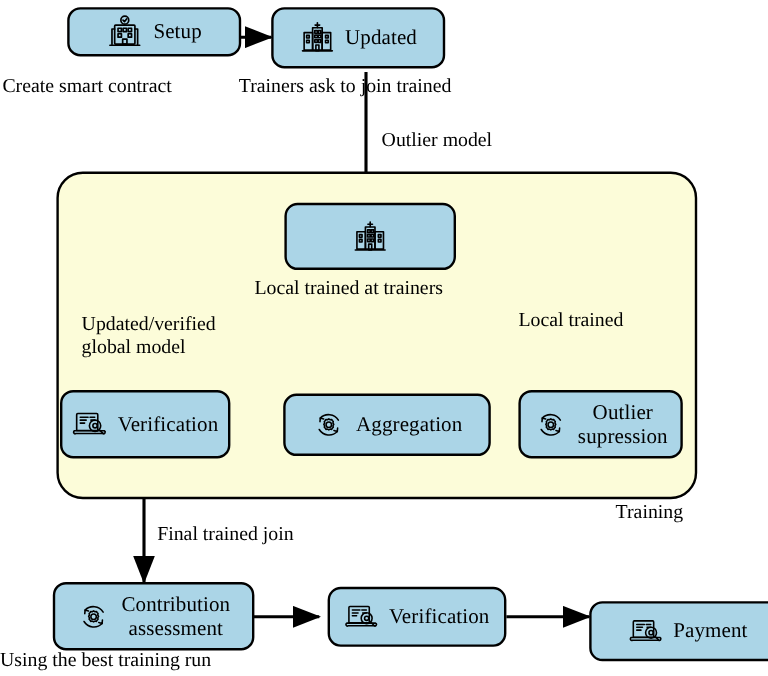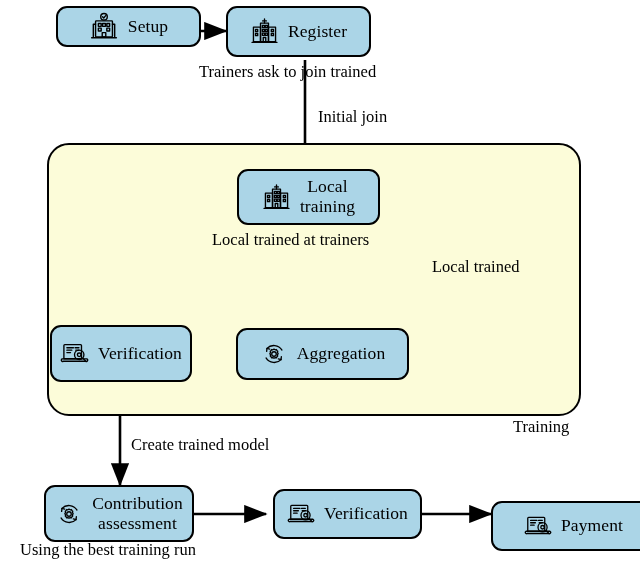--- a/index.html
+++ b/index.html
@@ -143,21 +143,21 @@
         <rect x="16.8" y="13.6" width="2.4" height="2.4"></rect>
         <rect x="13.6" y="17.8" width="2.4" height="2.4"></rect>
         <rect x="16.8" y="17.8" width="2.4" height="2.4"></rect>
         <rect x="6.1" y="13.8" width="2.4" height="2.4"></rect>
         <rect x="6.1" y="18.2" width="2.4" height="2.4"></rect>
         <rect x="23.5" y="13.8" width="2.4" height="2.4"></rect>
         <rect x="23.5" y="18.2" width="2.4" height="2.4"></rect>
         <path d="M14.6 22.6 h2.8 v5.2 h-2.8 z"></path>
       </svg>
     </span>
-    <span class="node-label">Register</span>
+    <span class="node-label">Updated</span>
   </div>
 
   <div class="node" style="left:237px; top:169px; width:143px; height:56px;">
     <span class="icon">
       <svg width="29" height="29" viewBox="0 0 32 32" fill="none" stroke="#000" stroke-width="1.5" stroke-linecap="round" stroke-linejoin="round">
         <path d="M16 2.2 v4.4 M13.9 4.3 h4.2"></path>
         <rect x="11.6" y="6.8" width="8.8" height="20.4"></rect>
         <rect x="3.8" y="11.2" width="7.8" height="16"></rect>
         <rect x="20.4" y="11.2" width="7.8" height="16"></rect>
         <path d="M2.3 28 L29.7 28"></path>
@@ -167,24 +167,36 @@
         <rect x="16.8" y="13.6" width="2.4" height="2.4"></rect>
         <rect x="13.6" y="17.8" width="2.4" height="2.4"></rect>
         <rect x="16.8" y="17.8" width="2.4" height="2.4"></rect>
         <rect x="6.1" y="13.8" width="2.4" height="2.4"></rect>
         <rect x="6.1" y="18.2" width="2.4" height="2.4"></rect>
         <rect x="23.5" y="13.8" width="2.4" height="2.4"></rect>
         <rect x="23.5" y="18.2" width="2.4" height="2.4"></rect>
         <path d="M14.6 22.6 h2.8 v5.2 h-2.8 z"></path>
       </svg>
     </span>
-    <span class="node-label">Local
-training</span>
-  </div>
-
+  </div>
+
+  <div class="node" style="left:432px; top:325px; width:137px; height:57px;">
+    <span class="icon">
+      <svg width="28" height="28" viewBox="0 0 32 32" fill="none" stroke="#000" stroke-width="1.5" stroke-linecap="round" stroke-linejoin="round">
+        <path d="M16 10.4 l1.35 .78 1.35 -.3 .6 1.04 .95 1 -.3 1.35 .78 1.35 -.78 1.35 .3 1.35 -.95 1 -.6 1.04 -1.35 -.3 -1.35 .78 -1.35 -.78 -1.35 .3 -.6 -1.04 -.95 -1 .3 -1.35 -.78 -1.35 .78 -1.35 -.3 -1.35 .95 -1 .6 -1.04 1.35 .3z"></path>
+        <circle cx="16" cy="16" r="2.6"></circle>
+        <path d="M25.1 11.5 A11 11 0 0 0 7.9 9.6" stroke-dasharray="0"></path>
+        <path d="M6.9 20.5 A11 11 0 0 0 24.1 22.4"></path>
+        <path d="M7.9 9.6 l-.3 3.4 M7.9 9.6 l3.2 .9"></path>
+        <path d="M24.1 22.4 l.3 -3.4 M24.1 22.4 l-3.2 -.9"></path>
+      </svg>
+    </span>
+    <span class="node-label">Outlier
+supression</span>
+  </div>
 
   <div class="node" style="left:236px; top:328px; width:173px; height:52px;">
     <span class="icon">
       <svg width="28" height="28" viewBox="0 0 32 32" fill="none" stroke="#000" stroke-width="1.5" stroke-linecap="round" stroke-linejoin="round">
         <path d="M16 10.4 l1.35 .78 1.35 -.3 .6 1.04 .95 1 -.3 1.35 .78 1.35 -.78 1.35 .3 1.35 -.95 1 -.6 1.04 -1.35 -.3 -1.35 .78 -1.35 -.78 -1.35 .3 -.6 -1.04 -.95 -1 .3 -1.35 -.78 -1.35 .78 -1.35 -.3 -1.35 .95 -1 .6 -1.04 1.35 .3z"></path>
         <circle cx="16" cy="16" r="2.6"></circle>
         <path d="M25.1 11.5 A11 11 0 0 0 7.9 9.6"></path>
         <path d="M6.9 20.5 A11 11 0 0 0 24.1 22.4"></path>
         <path d="M7.9 9.6 l-.3 3.4 M7.9 9.6 l3.2 .9"></path>
         <path d="M24.1 22.4 l.3 -3.4 M24.1 22.4 l-3.2 -.9"></path>
@@ -201,21 +213,21 @@
         <path d="M7.6 9.6 h7.2 M7.6 12.3 h5.4 M7.6 15 h4"></path>
         <path d="M16.6 9.6 h4.3 M17.4 12.3 h3.5"></path>
         <circle cx="21.2" cy="17.4" r="5.2"></circle>
         <circle cx="21.2" cy="17.4" r="2"></circle>
         <path d="M25.2 21.2 l3.3 3.3"></path>
       </svg>
     </span>
     <span class="node-label">Verification</span>
   </div>
 
-  <div class="node" style="left:44px; top:485px; width:150px; height:57px;align-items:center;">
+  <div class="node" style="left:44px; top:485px; width:168px; height:57px;align-items:center;">
     <span class="icon">
       <svg width="28" height="28" viewBox="0 0 32 32" fill="none" stroke="#000" stroke-width="1.5" stroke-linecap="round" stroke-linejoin="round">
         <path d="M16 10.4 l1.35 .78 1.35 -.3 .6 1.04 .95 1 -.3 1.35 .78 1.35 -.78 1.35 .3 1.35 -.95 1 -.6 1.04 -1.35 -.3 -1.35 .78 -1.35 -.78 -1.35 .3 -.6 -1.04 -.95 -1 .3 -1.35 -.78 -1.35 .78 -1.35 -.3 -1.35 .95 -1 .6 -1.04 1.35 .3z"></path>
         <circle cx="16" cy="16" r="2.6"></circle>
         <path d="M25.1 11.5 A11 11 0 0 0 7.9 9.6"></path>
         <path d="M6.9 20.5 A11 11 0 0 0 24.1 22.4"></path>
         <path d="M7.9 9.6 l-.3 3.4 M7.9 9.6 l3.2 .9"></path>
         <path d="M24.1 22.4 l.3 -3.4 M24.1 22.4 l-3.2 -.9"></path>
       </svg>
     </span>
@@ -246,29 +258,32 @@
         <path d="M7.6 9.6 h7.2 M7.6 12.3 h5.4 M7.6 15 h4"></path>
         <path d="M16.6 9.6 h4.3 M17.4 12.3 h3.5"></path>
         <circle cx="21.2" cy="17.4" r="5.2"></circle>
         <circle cx="21.2" cy="17.4" r="2"></circle>
         <path d="M25.2 21.2 l3.3 3.3"></path>
       </svg>
     </span>
     <span class="node-label">Payment</span>
   </div>
 
+  <div class="caption left" style="left:2px; top:63px; width:180px;">Create smart contract</div>
 
   <div class="caption left" style="left:199px; top:63px; width:250px;">Trainers ask to join trained</div>
 
   <div class="caption left" style="left:212px; top:231px; width:230px;">Local trained at trainers</div>
 
-  <div class="caption left" style="left:20px; top:541px; width:260px;">Using the best training run</div>
+  <div class="caption left" style="left:0; top:541px; width:260px;">Using the best training run</div>
 
   <div class="caption left" style="left:513px; top:418px; width:90px;">Training</div>
 
-  <div class="caption left" style="left:318px; top:108px; width:150px;">Initial join</div>
+  <div class="caption left" style="left:318px; top:108px; width:150px;">Outlier model</div>
 
   <div class="caption left" style="left:432px; top:258px; width:140px;">Local trained</div>
 
-
-  <div class="caption left" style="left:131px; top:436px; width:200px;">Create trained model</div>
+  <div class="caption left" style="left:68px; top:260px; width:170px; line-height:1.18;">Updated/verified
+global model</div>
+
+  <div class="caption left" style="left:131px; top:436px; width:200px;">Final trained join</div>
 
 </div>
 
 </body></html>

